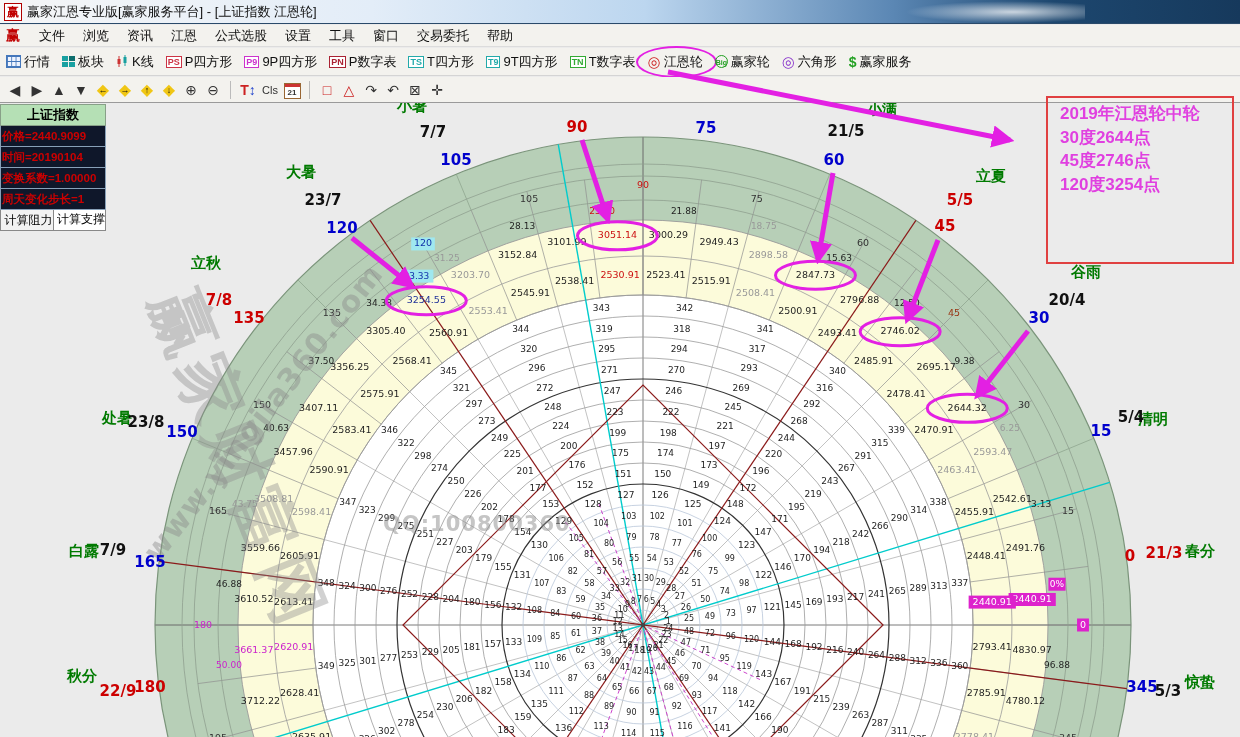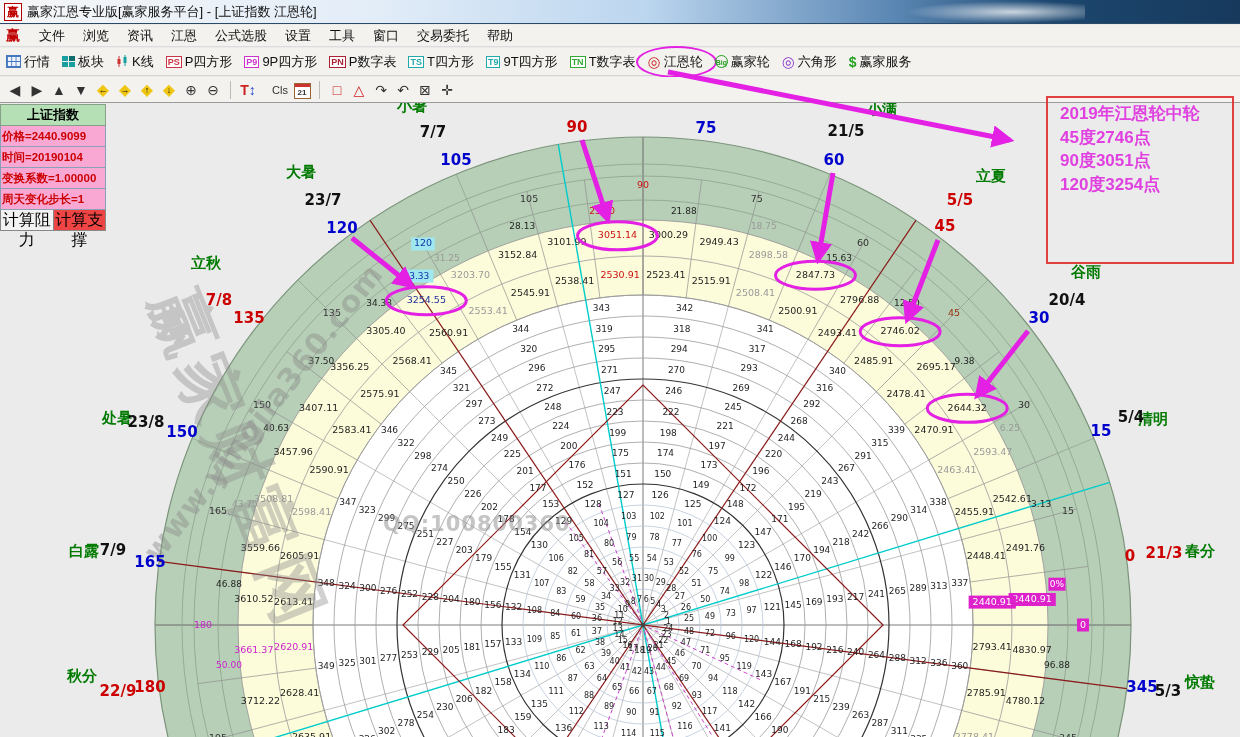--- a/index.html
+++ b/index.html
@@ -42,26 +42,26 @@
   .dia i{position:absolute;left:0;right:0;top:0;bottom:0;font-style:normal;font-size:9px;
     line-height:22px;color:#111;font-weight:bold;}
   .cal{display:inline-block;width:15px;height:14px;border:1px solid #996633;background:#fff;
     font-size:8px;line-height:11px;font-weight:bold;color:#333;position:relative;vertical-align:middle;}
   .cal b{position:absolute;left:0;top:0;width:100%;height:3px;background:#cc3333;}
   .cal span{position:absolute;left:0;top:3px;width:100%;text-align:center;}
   
   .info-panel{position:absolute;left:0;top:104px;width:106px;z-index:5;border-radius:30px;}
   .ip-header{background:#b5e0b5;border:1px solid #88a088;height:20px;line-height:20px;
     text-align:center;font-size:13px;font-weight:bold;color:#000;}
-  .ip-row{background:#f9a8d4;border:1px solid #88a0b8;border-top:none;height:20px;line-height:20px;
+  .ip-row{background:#0f172a;border:1px solid #88a0b8;border-top:none;height:20px;line-height:20px;
     color:#cc0000;font-size:11.5px;font-weight:bold;padding-left:1px;white-space:nowrap;overflow:hidden;}
   .ip-buttons{display:flex;}
-  .ip-btn{flex:1;height:20px;line-height:20px;text-align:center;font-size:16px;color:#000;
+  .ip-btn{flex:1;height:20px;line-height:20px;text-align:right;font-size:12px;color:#000;
     border:1px solid #888;border-top:none;background:#f2f2f2;cursor:default;}
-  .ip-btn.green{background:#ef4444;border-left:none;}
+  .ip-btn.green{background:#ffffff;border-left:none;font-family:Liberation Mono, monospace;}
   
   .anno-box{position:absolute;left:1046px;top:96px;width:188px;height:168px;border:2px solid #e04040;
     color:#e040e0;font-size:17px;font-weight:bold;line-height:23.5px;padding:4px 0 0 12px;
     box-sizing:border-box;z-index:6;}
   
   svg.wheel{position:absolute;left:0;top:103px;z-index:1;}
   svg.overlay{position:absolute;left:0;top:0;z-index:10;pointer-events:none;}
   svg text{font-family:"DejaVu Sans","Liberation Sans",sans-serif;}
 </style>
 </head>
@@ -160,21 +160,21 @@
     <span class="tb2-btn">▲</span>
     <span class="tb2-btn">▼</span>
     <span class="tb2-btn dia"><span class="dia">◆</span><i>←</i></span>
     <span class="tb2-btn dia"><span class="dia">◆</span><i>→</i></span>
     <span class="tb2-btn dia"><span class="dia">◆</span><i>↑</i></span>
     <span class="tb2-btn dia"><span class="dia">◆</span><i>↓</i></span>
     <span class="tb2-btn">⊕</span>
     <span class="tb2-btn">⊖</span>
     <div class="tb2-sep"></div>
     <span class="tb2-btn"><span style="color:#cc2222;font-weight:bold">T</span><span style="color:#2244cc">↕</span></span>
-    <span class="tb2-btn" style="font-size: 11px; margin-left: 10px;">Cls</span>
+    <span class="tb2-btn" style="font-size: 11px;">Cls</span>
     <span class="tb2-btn"><span class="cal"><b></b><span>21</span></span></span>
     <div class="tb2-sep"></div>
     <span class="tb2-btn" style="color: rgb(204, 34, 34);">□</span>
     <span class="tb2-btn" style="color: rgb(204, 34, 34);">△</span>
     <span class="tb2-btn">↷</span>
     <span class="tb2-btn">↶</span>
     <span class="tb2-btn">⊠</span>
     <span class="tb2-btn">✛</span>
   </div>
 
@@ -879,22 +879,22 @@
     <text x="1200" y="682" font-size="15" fill="#007a00" text-anchor="middle" dominant-baseline="middle" font-weight="bold">惊蛰</text>
     <ellipse cx="967.2731487979927" cy="408.32760912235517" rx="40" ry="14" fill="none" stroke="#e320e3" stroke-width="3"></ellipse>
     <ellipse cx="900.144867889027" cy="331.78247508319885" rx="40" ry="14" fill="none" stroke="#e320e3" stroke-width="3"></ellipse>
     <ellipse cx="815.4925891854105" cy="275.2196308022515" rx="40" ry="14" fill="none" stroke="#e320e3" stroke-width="3"></ellipse>
     <ellipse cx="617.4927796002443" cy="235.83501993694466" rx="40" ry="14" fill="none" stroke="#e320e3" stroke-width="3"></ellipse>
     <ellipse cx="426.3276091223551" cy="300.7268512020074" rx="40" ry="14" fill="none" stroke="#e320e3" stroke-width="3"></ellipse>
   </svg>
 
 <div class="anno-box" id="anno-box">
     <div>2019年江恩轮中轮</div>
+    <div>30度2644点</div>
     <div>45度2746点</div>
-    <div>90度3051点</div>
     <div>120度3254点</div>
   </div>
 
 <svg id="overlay" class="overlay" width="1240" height="737">
     <defs>
       <marker id="ah" viewBox="0 0 10 10" refX="8" refY="5" markerWidth="4.5" markerHeight="4.5" orient="auto">
         <path d="M0,0L10,5L0,10z" fill="#e320e3"></path>
       </marker>
     </defs>
     <line x1="668" y1="72" x2="1010" y2="140" stroke="#e320e3" stroke-width="5" marker-end="url(#ah)"></line>

